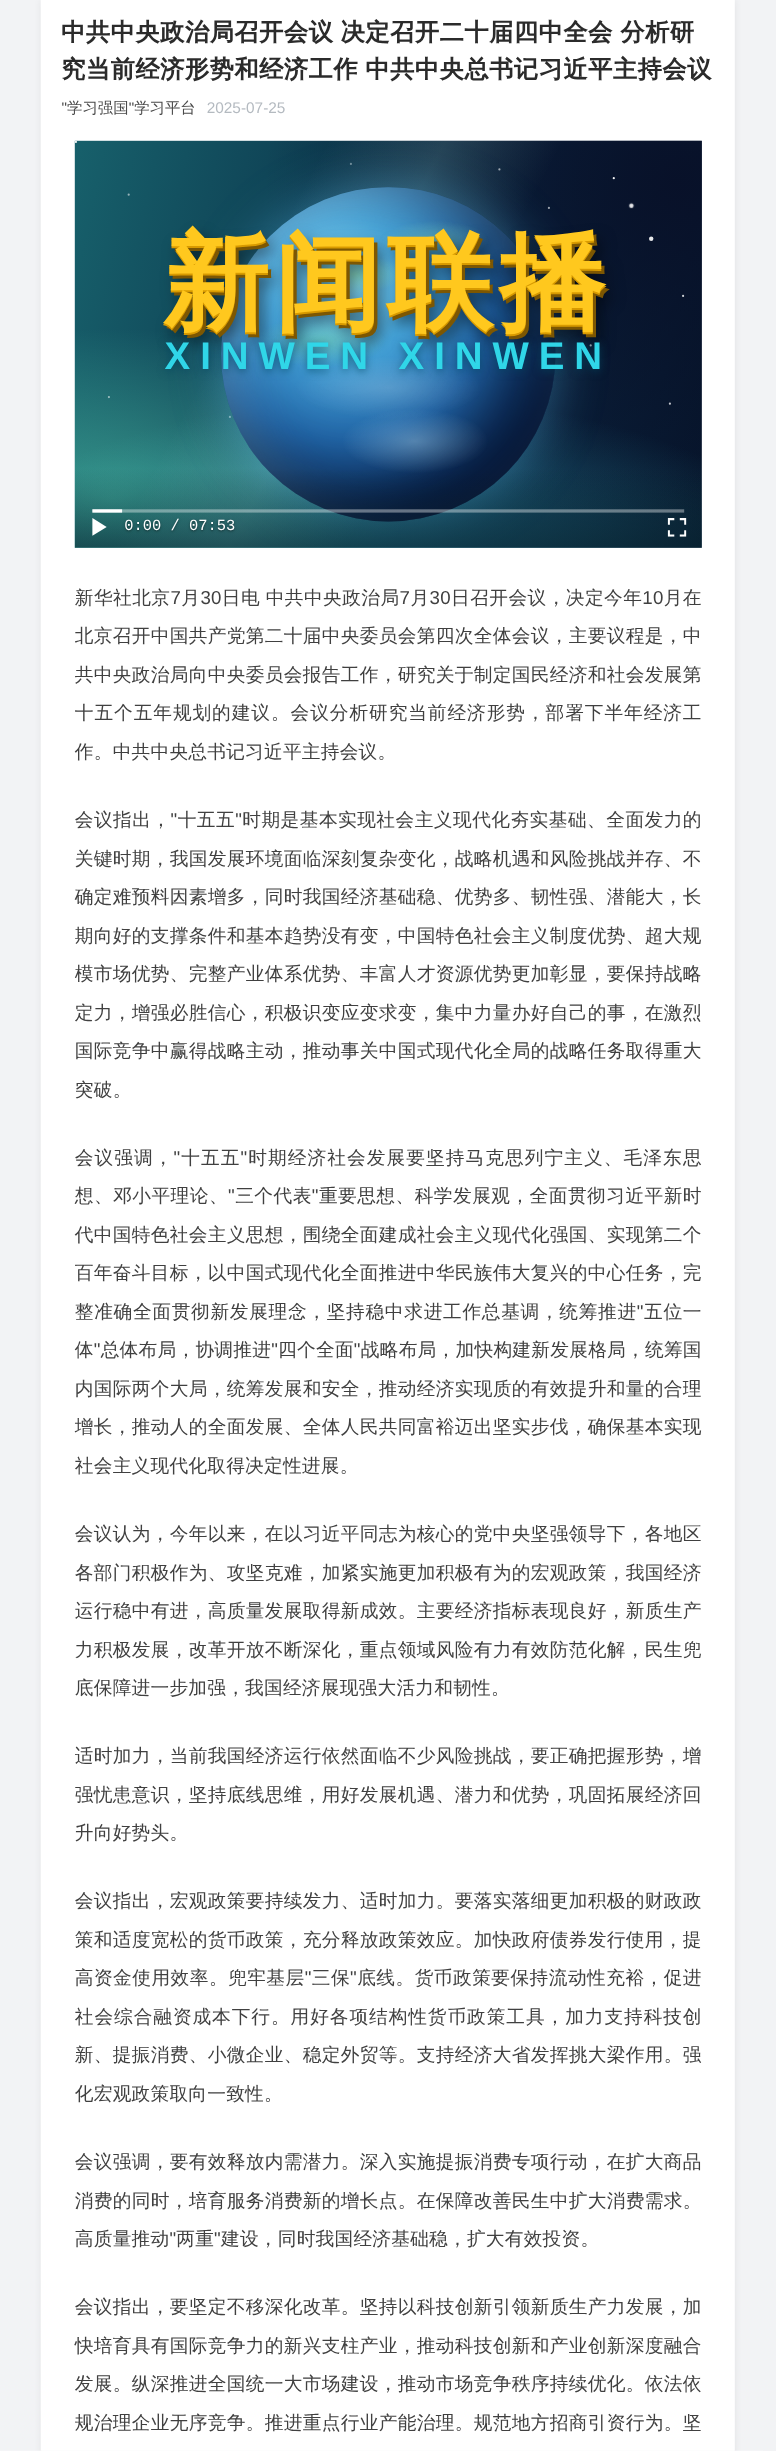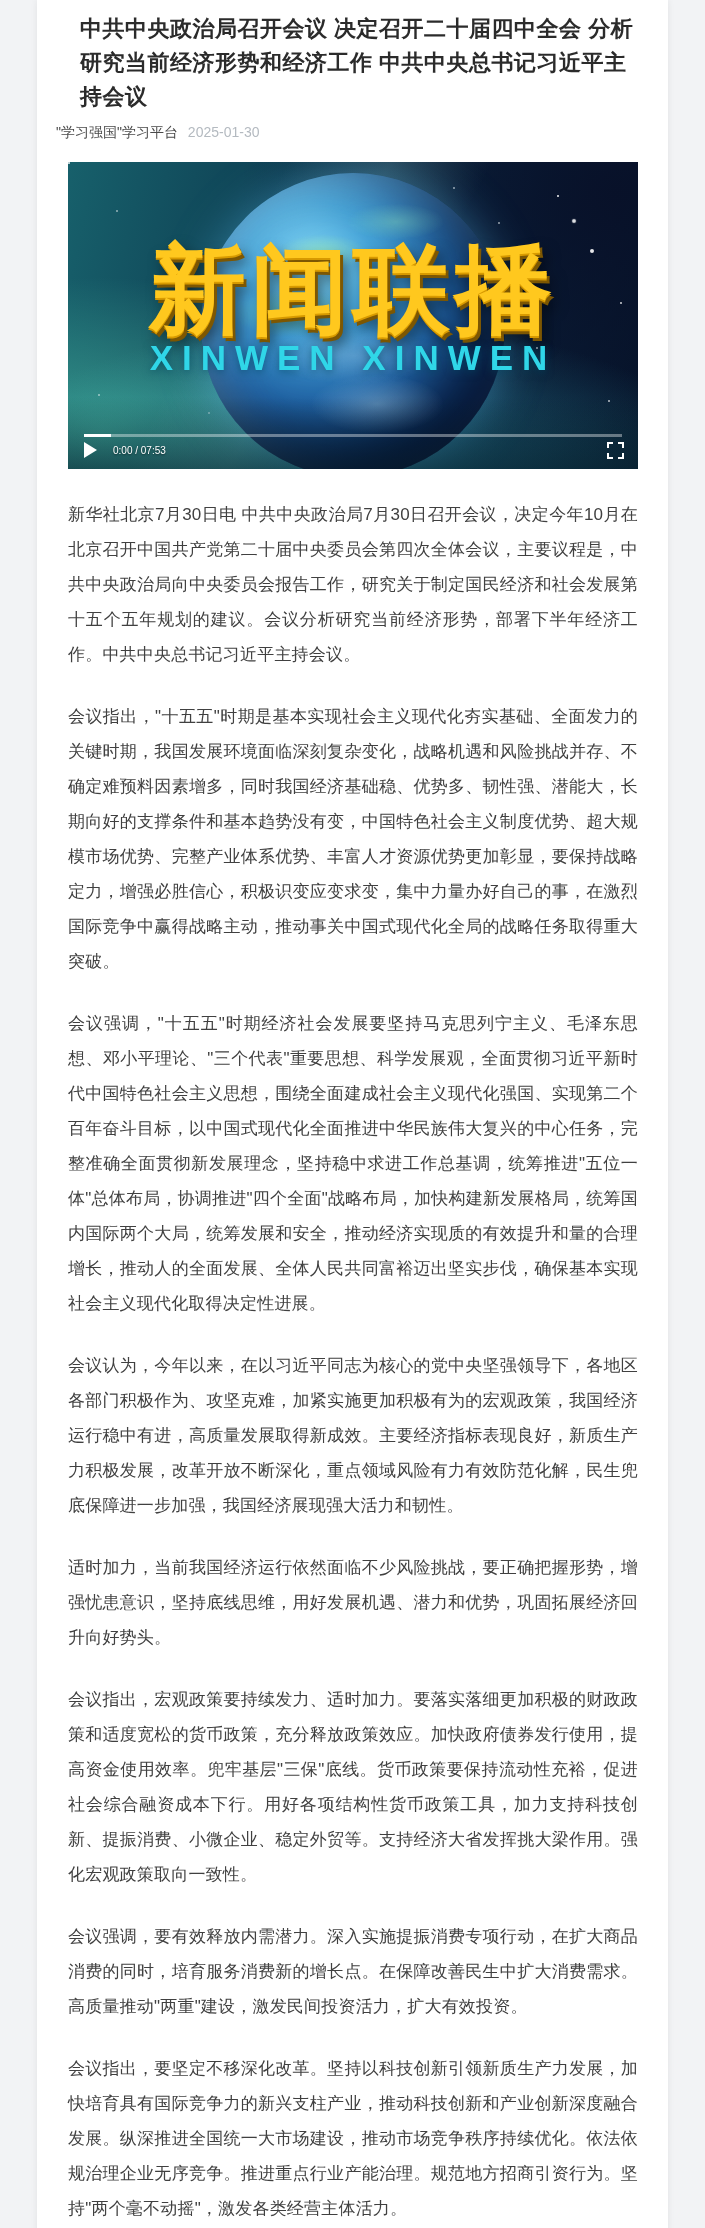--- a/index.html
+++ b/index.html
@@ -8,33 +8,33 @@
     height:2228px; overflow:hidden;
     background:#f2f3f5;
     font-family:"Liberation Sans","DejaVu Sans",sans-serif;
   }
   .card {
     width:631px; margin-left:37px; min-height:2228px;
     background:#ffffff;
     box-shadow:0 0 7px rgba(0,0,0,.07);
     padding-bottom:40px;
   }
-  .title-block { padding:12px 20px 0 19px;margin-left:24px; }
+  .title-block { padding:12px 20px 0 19px; }
   .page-title {
     font-size:22px; font-weight:700; line-height:34px; color:#2b2b2b;
     letter-spacing:.5px;
   }
   .meta-row { padding:10px 20px 0 19px; font-size:14px; }
   .source { color:#4a4a4a; }
   .date { color:#b4bac0; margin-left:6px; }
 
   
   .video-wrap { margin:20px 30px 0 31px; }
   .video {
-    position:relative; width:570px; height:307px; overflow:hidden;
+    position:relative; width:570px; height:370px; overflow:hidden;
     background:
       radial-gradient(ellipse 430px 250px at 6% 88%, rgba(110,255,205,.38), transparent 62%),
       radial-gradient(ellipse 620px 300px at 50% 118%, rgba(62,196,208,.6), transparent 68%),
       radial-gradient(ellipse 500px 420px at 96% 10%, rgba(8,16,40,.9), transparent 75%),
       linear-gradient(102deg,#17606b 0%,#0f4255 32%,#0a2440 68%,#07152b 100%);
   }
   .video .beam {
     position:absolute; inset:0;
     background:linear-gradient(118deg, transparent 30%, rgba(200,255,240,.14) 44%, transparent 58%);
   }
@@ -95,42 +95,42 @@
   .v-bar .played { width:5%; height:100%; background:#ffffff; }
   .v-controls {
     position:absolute; left:16px; right:14px; bottom:7px; height:24px;
     display:flex; align-items:center; color:#fff;
   }
   .play-btn { width:16px; height:18px; display:flex; align-items:center; cursor:pointer; }
   .play-btn .tri {
     width:0; height:0; border-left:13px solid #fff;
     border-top:8px solid transparent; border-bottom:8px solid transparent;
   }
-  .time { font-size:10px; margin-left:13px; text-shadow:0 1px 2px rgba(0,0,0,.5); }
+  .time { font-size:14px; margin-left:13px; text-shadow:0 1px 2px rgba(0,0,0,.5);font-family:Liberation Mono, monospace; }
   .fs-btn { margin-left:auto; width:18px; height:18px; cursor:pointer; display:flex; align-items:center; justify-content:center; }
 
   
   .article { padding:28px 30px 0 31px; }
   .para {
     font-size:17px; line-height:35px; color:#404040;
     text-align:justify; margin-bottom:27px; letter-spacing:.2px;
   }
 </style>
 </head>
 <body>
 
 <div class="card">
 
   <div class="title-block">
     <h1 class="page-title">中共中央政治局召开会议 决定召开二十届四中全会 分析研究当前经济形势和经济工作 中共中央总书记习近平主持会议</h1>
   </div>
 
   <div class="meta-row">
     <span class="source">"学习强国"学习平台</span>
-    <span class="date">2025-01-30</span>
+    <span class="date">2025-07-25</span>
   </div>
 
   <div class="video-wrap">
     <div class="video">
       <div class="beam"></div>
       <div class="stars">
           <i></i>
         </div>
       <div class="globe"></div>
       <div class="v-title">新闻联播</div>
@@ -153,17 +153,17 @@
     </div>
   </div>
 
   <div class="article">
       <p class="para">新华社北京7月30日电 中共中央政治局7月30日召开会议，决定今年10月在北京召开中国共产党第二十届中央委员会第四次全体会议，主要议程是，中共中央政治局向中央委员会报告工作，研究关于制定国民经济和社会发展第十五个五年规划的建议。会议分析研究当前经济形势，部署下半年经济工作。中共中央总书记习近平主持会议。</p>
       <p class="para">会议指出，"十五五"时期是基本实现社会主义现代化夯实基础、全面发力的关键时期，我国发展环境面临深刻复杂变化，战略机遇和风险挑战并存、不确定难预料因素增多，同时我国经济基础稳、优势多、韧性强、潜能大，长期向好的支撑条件和基本趋势没有变，中国特色社会主义制度优势、超大规模市场优势、完整产业体系优势、丰富人才资源优势更加彰显，要保持战略定力，增强必胜信心，积极识变应变求变，集中力量办好自己的事，在激烈国际竞争中赢得战略主动，推动事关中国式现代化全局的战略任务取得重大突破。</p>
       <p class="para">会议强调，"十五五"时期经济社会发展要坚持马克思列宁主义、毛泽东思想、邓小平理论、"三个代表"重要思想、科学发展观，全面贯彻习近平新时代中国特色社会主义思想，围绕全面建成社会主义现代化强国、实现第二个百年奋斗目标，以中国式现代化全面推进中华民族伟大复兴的中心任务，完整准确全面贯彻新发展理念，坚持稳中求进工作总基调，统筹推进"五位一体"总体布局，协调推进"四个全面"战略布局，加快构建新发展格局，统筹国内国际两个大局，统筹发展和安全，推动经济实现质的有效提升和量的合理增长，推动人的全面发展、全体人民共同富裕迈出坚实步伐，确保基本实现社会主义现代化取得决定性进展。</p>
       <p class="para">会议认为，今年以来，在以习近平同志为核心的党中央坚强领导下，各地区各部门积极作为、攻坚克难，加紧实施更加积极有为的宏观政策，我国经济运行稳中有进，高质量发展取得新成效。主要经济指标表现良好，新质生产力积极发展，改革开放不断深化，重点领域风险有力有效防范化解，民生兜底保障进一步加强，我国经济展现强大活力和韧性。</p>
       <p class="para">适时加力，当前我国经济运行依然面临不少风险挑战，要正确把握形势，增强忧患意识，坚持底线思维，用好发展机遇、潜力和优势，巩固拓展经济回升向好势头。</p>
       <p class="para">会议指出，宏观政策要持续发力、适时加力。要落实落细更加积极的财政政策和适度宽松的货币政策，充分释放政策效应。加快政府债券发行使用，提高资金使用效率。兜牢基层"三保"底线。货币政策要保持流动性充裕，促进社会综合融资成本下行。用好各项结构性货币政策工具，加力支持科技创新、提振消费、小微企业、稳定外贸等。支持经济大省发挥挑大梁作用。强化宏观政策取向一致性。</p>
-      <p class="para">会议强调，要有效释放内需潜力。深入实施提振消费专项行动，在扩大商品消费的同时，培育服务消费新的增长点。在保障改善民生中扩大消费需求。高质量推动"两重"建设，激发民间投资活力，扩大有效投资。</p>
+      <p class="para">会议强调，要有效释放内需潜力。深入实施提振消费专项行动，在扩大商品消费的同时，培育服务消费新的增长点。在保障改善民生中扩大消费需求。高质量推动"两重"建设，同时我国经济基础稳，扩大有效投资。</p>
       <p class="para">会议指出，要坚定不移深化改革。坚持以科技创新引领新质生产力发展，加快培育具有国际竞争力的新兴支柱产业，推动科技创新和产业创新深度融合发展。纵深推进全国统一大市场建设，推动市场竞争秩序持续优化。依法依规治理企业无序竞争。推进重点行业产能治理。规范地方招商引资行为。坚持"两个毫不动摇"，激发各类经营主体活力。</p>
     </div>
 
 </div>
 
 </body></html>

